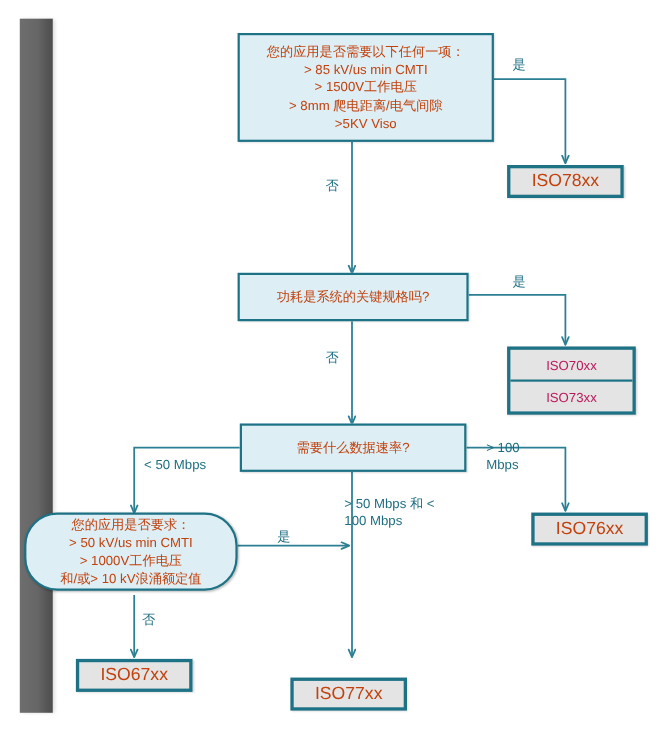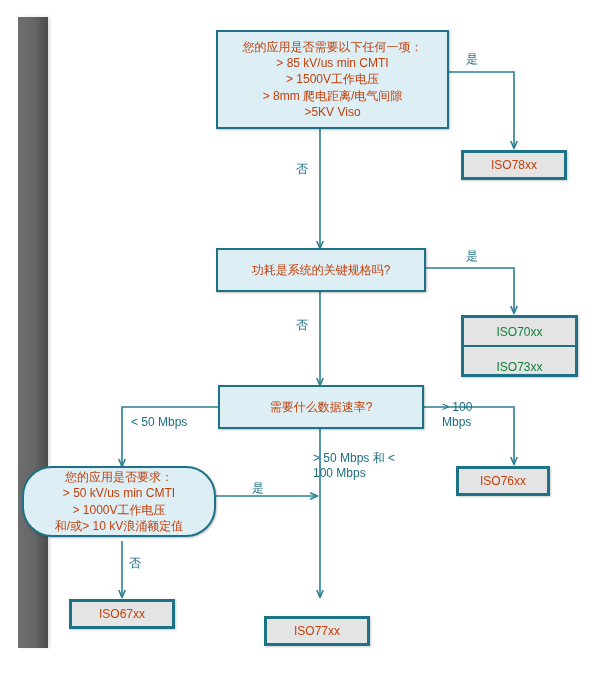--- a/index.html
+++ b/index.html
@@ -62,34 +62,33 @@
     background: #e4e4e4;
     box-shadow: 1px 1px 2px rgba(0,0,0,0.2);
     display: flex;
     flex-direction: column;
   }
   .result-group .result-cell {
     flex: 1 1 0;
     display: flex;
     align-items: center;
     justify-content: center;
-    color: #15803d;
+    color: #be185d;
     font-size: 12px;
   }
   .result-group .result-cell + .result-cell {
     border-top: 2px solid #1d7285;
-    align-items: flex-end;
   }
   .node-text {
     display: block;
     line-height: 1.35;
     white-space: pre-line;
     font-size: 12px;
   }
-  .result .node-text { font-size: 12px; }
+  .result .node-text { font-size: 16px; }
   .edge-label {
     position: absolute;
     color: #1d6d82;
     font-size: 12px;
     line-height: 1.25;
     white-space: pre-line;
   }
 </style>
 </head>
 <body>
@@ -155,21 +154,21 @@
 
   <div class="result-group" style="left:461px; top:315px; width:117px; height:62px;">
     <div class="result-cell">
       <span>ISO70xx</span>
     </div>
     <div class="result-cell">
       <span>ISO73xx</span>
     </div>
   </div>
 
-  <div class="node-box result" style="left:456px; top:466px; width:94px; height:30px;">
+  <div class="node-box result" style="left:483px; top:466px; width:106px; height:30px;">
     <span class="node-text">ISO76xx</span>
   </div>
 
   <div class="node-box result" style="left:69px; top:599px; width:106px; height:30px;">
     <span class="node-text">ISO67xx</span>
   </div>
 
   <div class="node-box result" style="left:264px; top:599px; width:106px; height:30px;margin-top:17px;">
     <span class="node-text">ISO77xx</span>
   </div>

